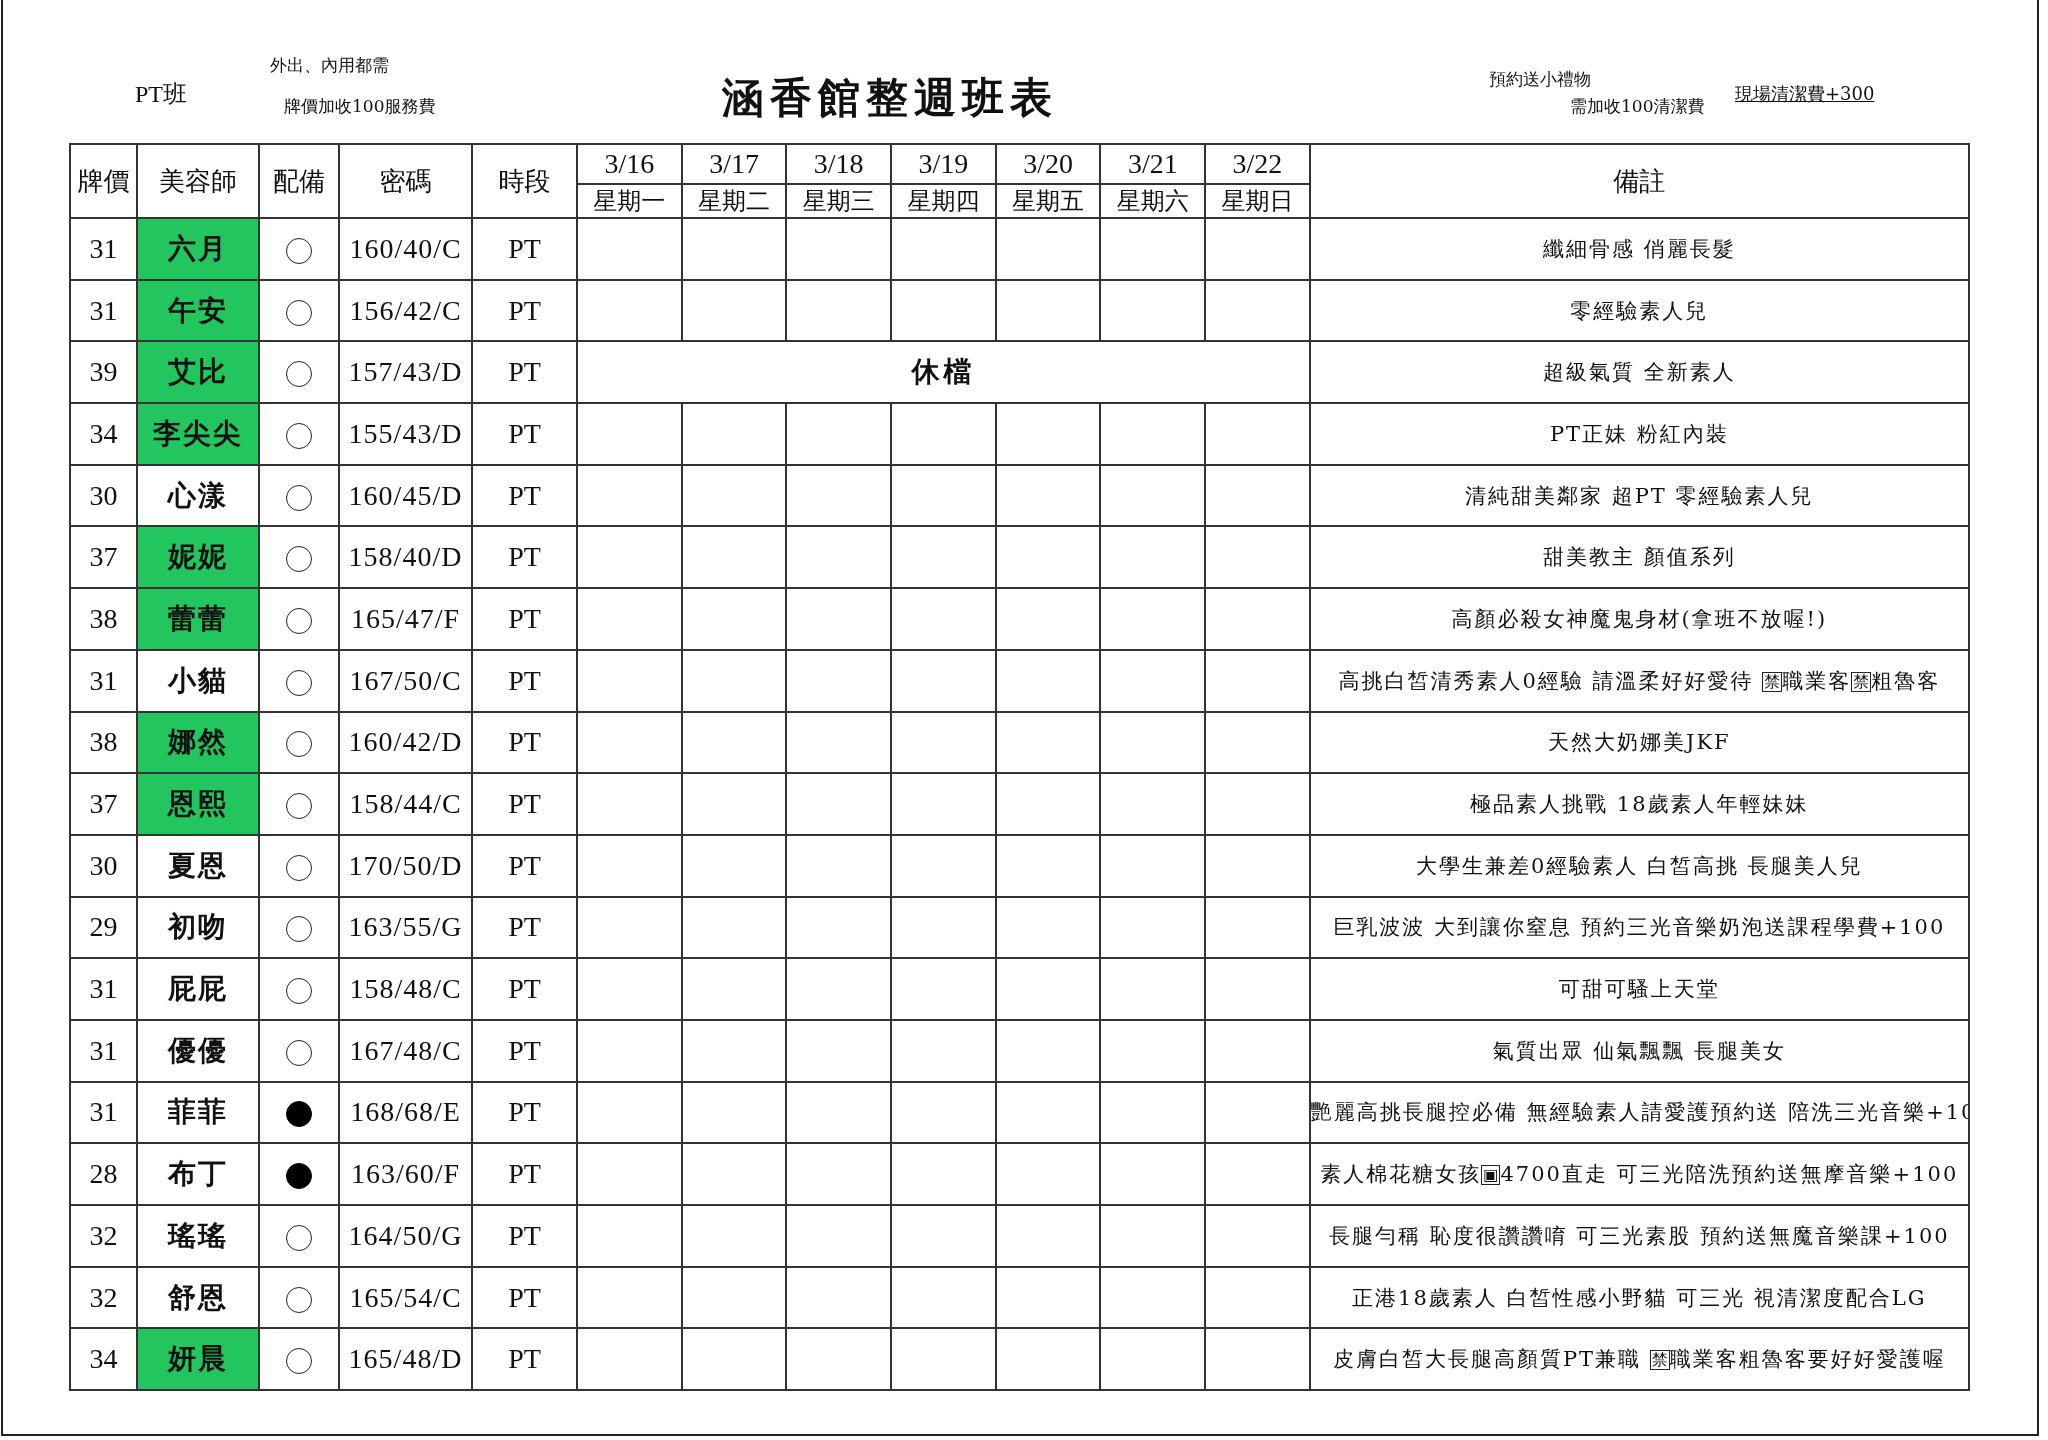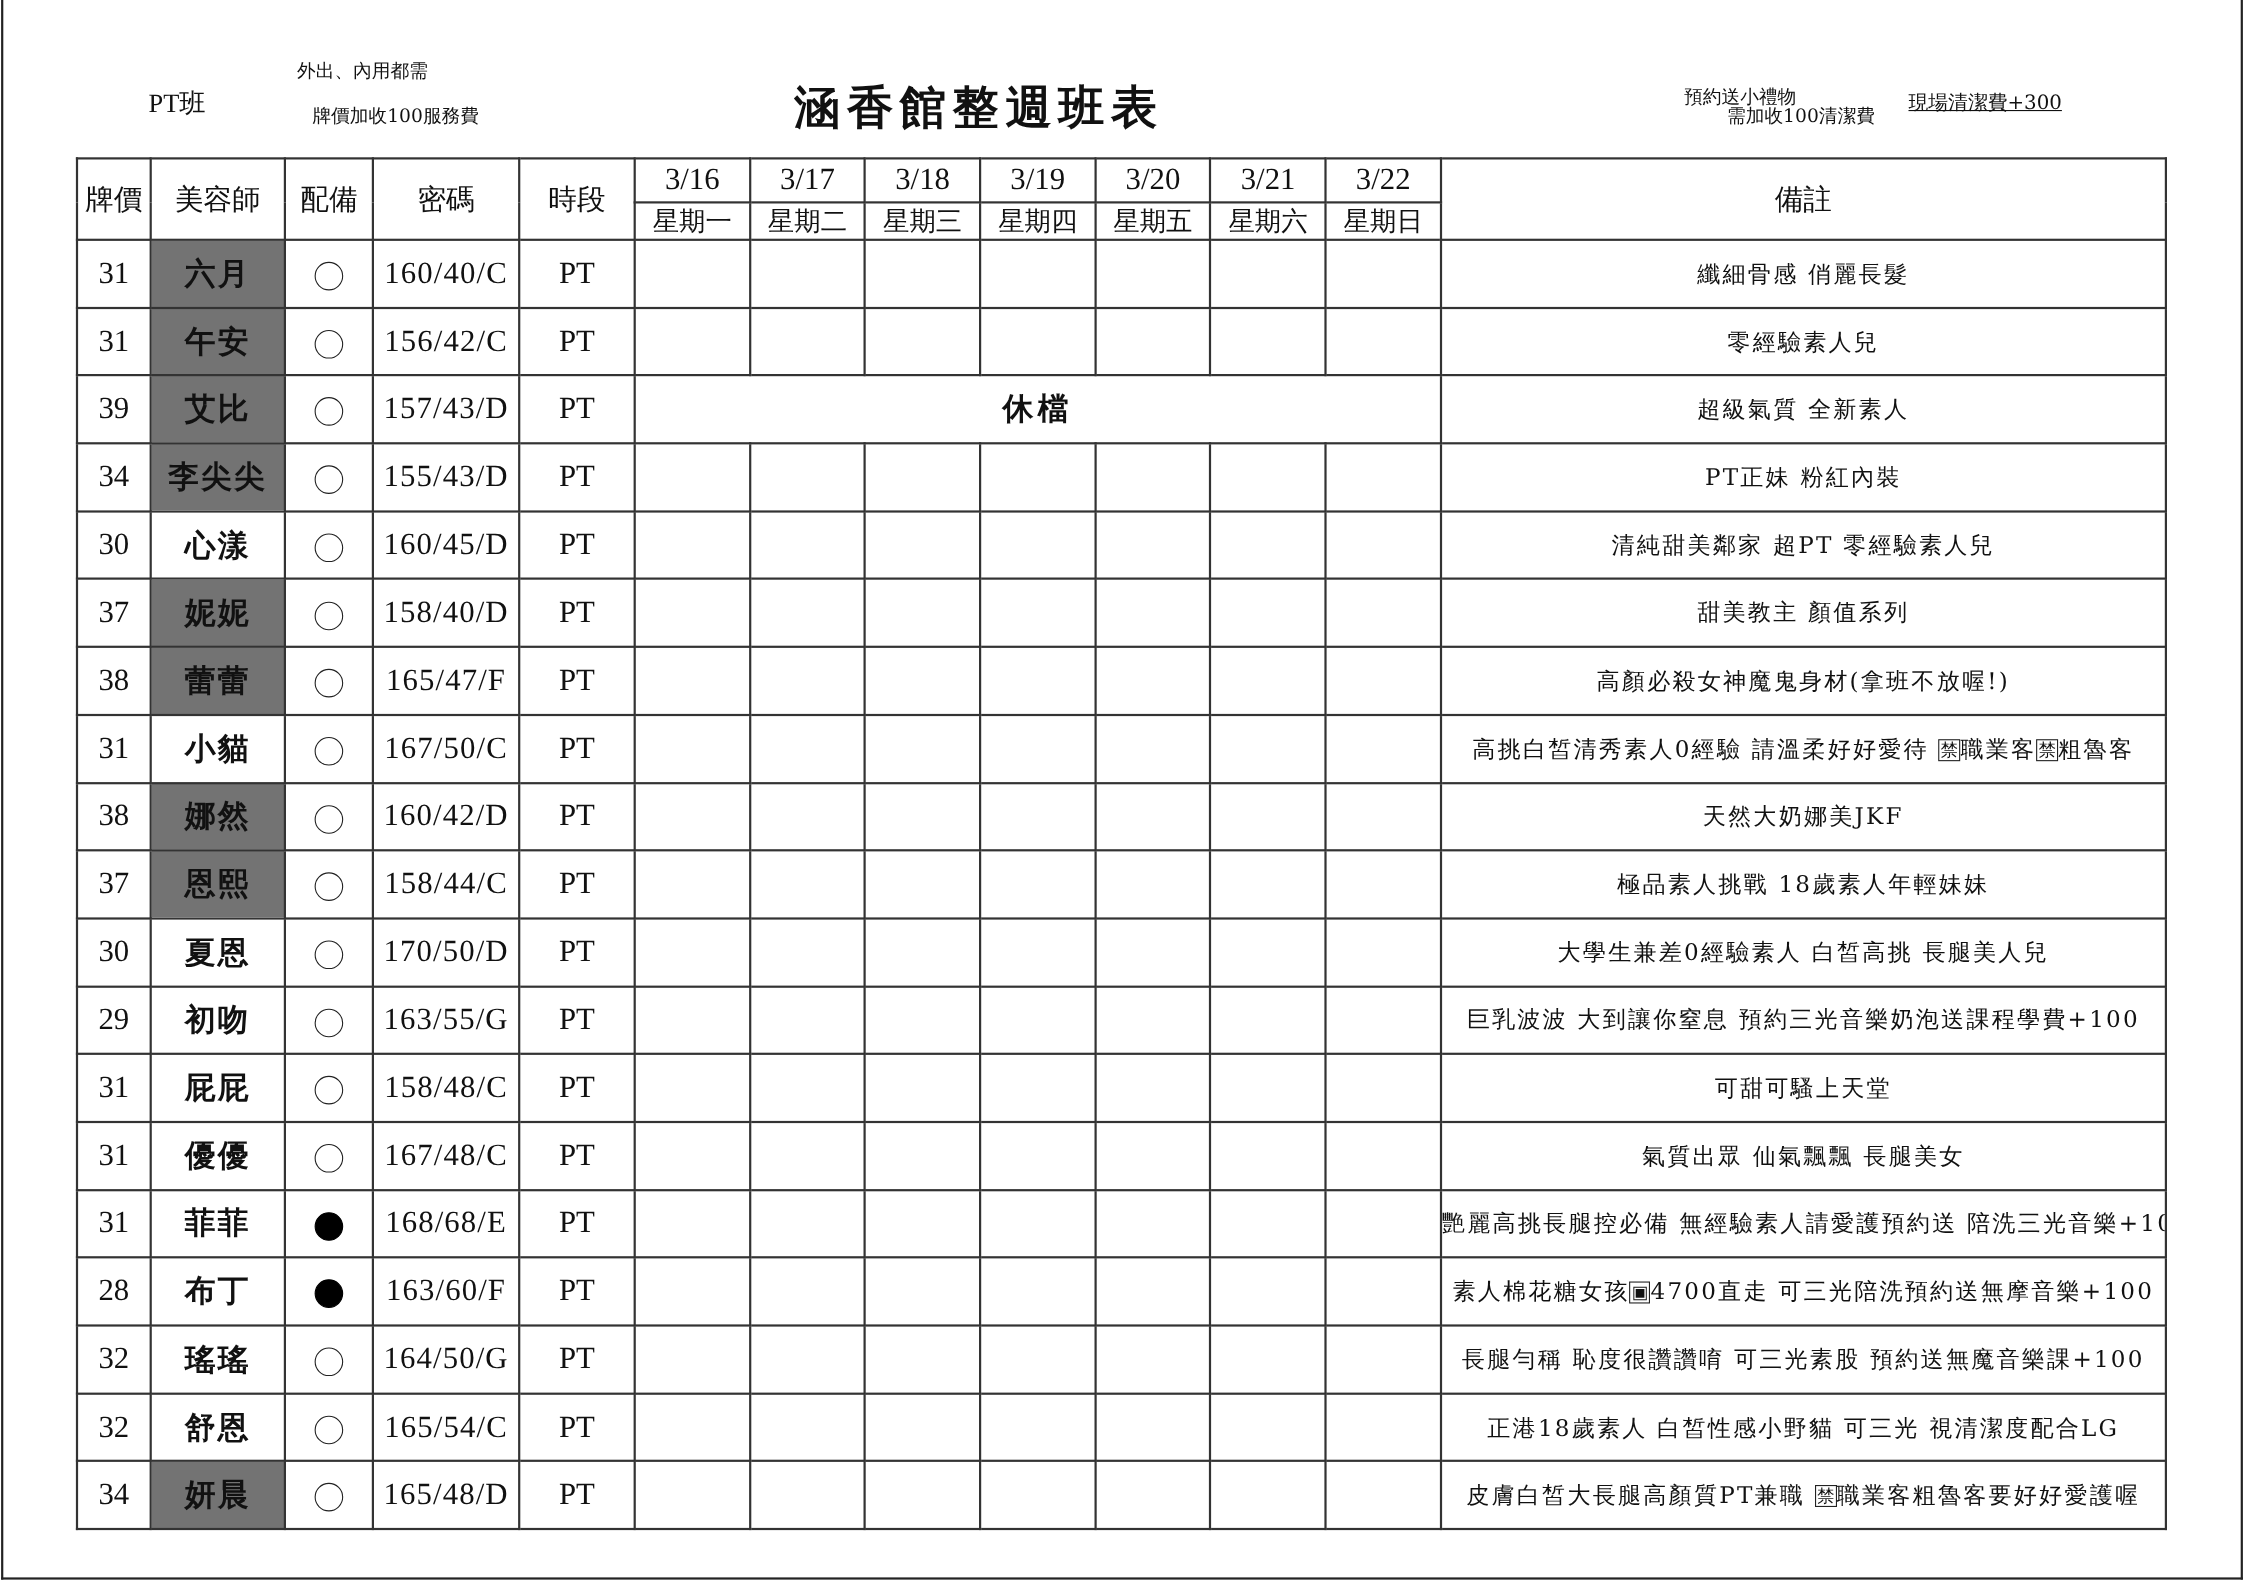--- a/index.html
+++ b/index.html
@@ -6,36 +6,36 @@
     body { width:2048px; height:1440px; position:relative; overflow:hidden;
            font-family:"DejaVu Serif","Liberation Serif",serif; color:#111; }
     .page-border { position:absolute; left:1px; top:-2px; width:2038px; height:1438px;
                    border:2px solid #222; border-top:none; box-sizing:border-box; }
     .note { position:absolute; font-size:17px; line-height:26px; color:#111; white-space:nowrap; }
     .shift-label { position:absolute; left:135px; top:78px; font-size:24px; font-family:"Liberation Serif",serif; }
     .note-left1 { left:270px; top:52px; }
     .note-left2 { left:284px; top:93px; }
     .title { position:absolute; left:722px; top:70px; font-size:42px; font-weight:bold; letter-spacing:6px;
              white-space:nowrap; }
-    .note-right1 { left:1531px; top:66px;margin-top:10px; }
+    .note-right1 { left:1489px; top:66px; }
     .note-right2 { left:1570px; top:93px; }
     .note-right3 { left:1735px; top:81px; font-size:18px;text-decoration:underline; }
 
     table.schedule { position:absolute; left:69px; top:143px; border-collapse:collapse;
                      table-layout:fixed; width:1900px; }
     table.schedule td, table.schedule th { border:2px solid #333; padding:0; text-align:center;
                      vertical-align:middle; overflow:hidden; white-space:nowrap; }
     th { font-weight:normal; font-size:26px; }
     th.date { height:38px; font-size:28px; font-family:"Liberation Serif",serif; }
     th.weekday { height:32px; font-size:24px; }
     th.big { font-size:26px;border-radius:30px; }
     tr.row td { height:59.7px; }
     td.price { font-size:28px; font-family:"Liberation Serif",serif; }
     td.name { font-size:28px; font-weight:bold; letter-spacing:2px; }
-    td.name.grey { background:#737373; }
+    td.name.grey { background:#22c55e; }
     td.equip { font-size:28px; }
     .circle { display:inline-block; width:26px; height:26px; border-radius:50%; border:1.5px solid #222;
               box-sizing:border-box; vertical-align:middle; }
     .circle.filled { background:#000; border-color:#000; }
     td.code { font-size:28px; font-family:"Liberation Serif",serif; text-align:left; padding-left:8px; letter-spacing:1px; }
     td.slot { font-size:28px; font-family:"Liberation Serif",serif; }
     td.day { }
     td.leave { font-size:28px; font-weight:bold; letter-spacing:4px; }
     td.remark { text-align:left; padding-left:6px; font-size:21px; line-height:28px; white-space:normal;
                 letter-spacing:2px; }

